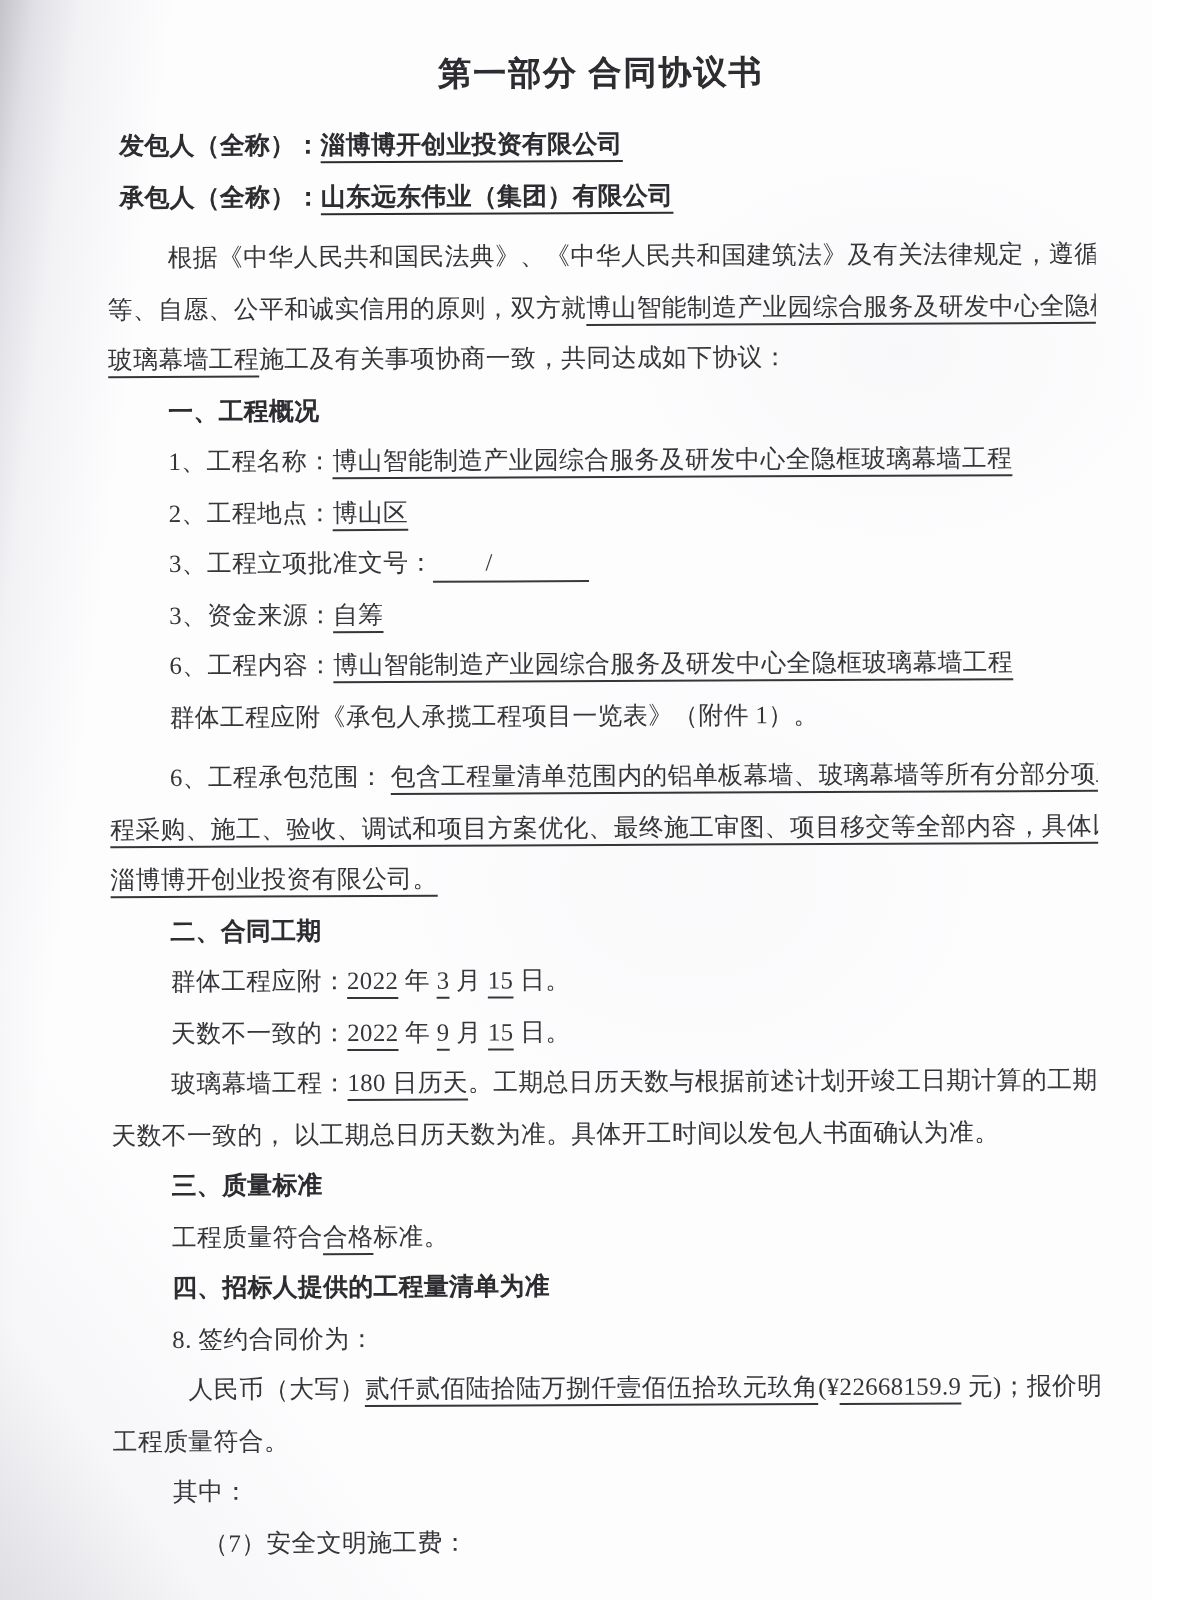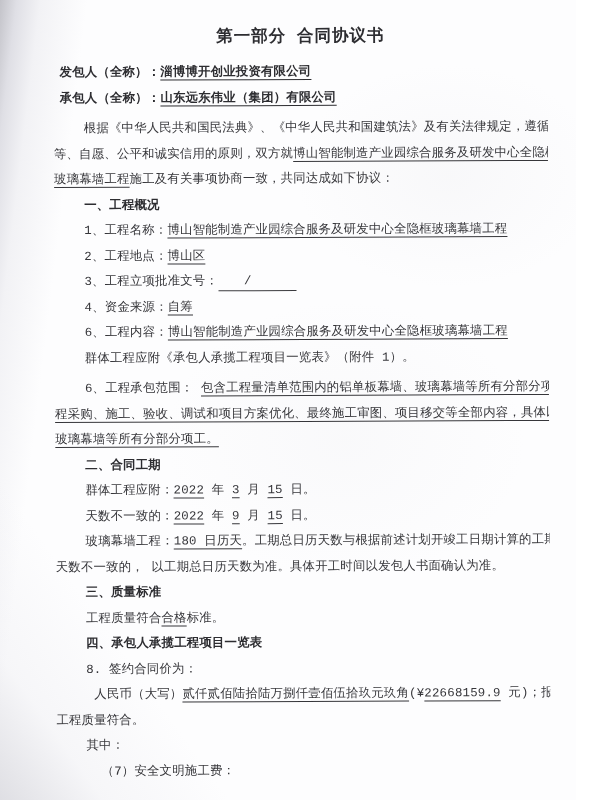--- a/index.html
+++ b/index.html
@@ -9,21 +9,20 @@
     font-family:"Liberation Serif","DejaVu Serif",serif;
   }
   .page{
     position:relative;width:576px;height:800px;overflow:hidden;
     background:
       radial-gradient(220px 160px at 78% 22%, rgba(205,205,212,0.10), rgba(255,255,255,0) 70%),
       radial-gradient(260px 200px at 60% 55%, rgba(205,205,212,0.08), rgba(255,255,255,0) 70%),
       linear-gradient(to top right, rgba(198,198,206,0.55) 0%, rgba(226,226,232,0.25) 9%, rgba(255,255,255,0) 20%),
       linear-gradient(97deg, #c3c3c9 0%, #dfdfe5 2.5%, #f2f2f5 6%, rgba(255,255,255,0) 13%),
       #fdfdfe;
-    font-family: Liberation Mono, monospace;
   }
   .content{
     position:absolute;top:22px;left:55px;width:494px;
     color:#36363a;
     font-size:12.4px;letter-spacing:0.2px;
     transform:rotate(-0.25deg);
   }
   .title{
     text-align:center;font-size:16.5px;font-weight:bold;color:#2d2d31;
     line-height:30px;height:30px;margin-bottom:8px;letter-spacing:1px;
@@ -52,34 +51,34 @@
     <div>
         <div class="line ind1 bold"><span>发包人（全称）：</span><span class="u">淄博博开创业投资有限公司</span></div>
         <div class="line ind1 bold"><span>承包人（全称）：</span><span class="u">山东远东伟业（集团）有限公司</span></div>
         <div class="line ind2 sp"><span>根据《中华人民共和国民法典》、《中华人民共和国建筑法》及有关法律规定，遵循平</span></div>
         <div class="line ind0"><span>等、自愿、公平和诚实信用的原则，双方就</span><span class="u">博山智能制造产业园综合服务及研发中心全隐框</span></div>
         <div class="line ind0"><span class="u">玻璃幕墙工程</span><span>施工及有关事项协商一致，共同达成如下协议：</span></div>
         <div class="line ind2 bold"><span>一、工程概况</span></div>
         <div class="line ind2"><span>1、工程名称：</span><span class="u">博山智能制造产业园综合服务及研发中心全隐框玻璃幕墙工程</span></div>
         <div class="line ind2"><span>2、工程地点：</span><span class="u">博山区</span></div>
         <div class="line ind2"><span>3、工程立项批准文号：</span><span class="blank">/</span></div>
-        <div class="line ind2"><span>4、资金来源：</span><span class="u">自筹</span></div>
+        <div class="line ind2"><span>3、资金来源：</span><span class="u">自筹</span></div>
         <div class="line ind2"><span>6、工程内容：</span><span class="u">博山智能制造产业园综合服务及研发中心全隐框玻璃幕墙工程</span></div>
         <div class="line ind2"><span>群体工程应附《承包人承揽工程项目一览表》（附件 1）。</span></div>
         <div class="line ind2 sp"><span>6、工程承包范围： </span><span class="u">包含工程量清单范围内的铝单板幕墙、玻璃幕墙等所有分部分项工</span></div>
         <div class="line ind0"><span class="u">程采购、施工、验收、调试和项目方案优化、最终施工审图、项目移交等全部内容，具体以</span></div>
-        <div class="line ind0"><span class="u">玻璃幕墙等所有分部分项工。</span></div>
+        <div class="line ind0"><span class="u">淄博博开创业投资有限公司。</span></div>
         <div class="line ind2 bold"><span>二、合同工期</span></div>
         <div class="line ind2"><span>群体工程应附：</span><span class="u">2022</span><span> 年 </span><span class="u">3</span><span> 月 </span><span class="u">15</span><span> 日。</span></div>
         <div class="line ind2"><span>天数不一致的：</span><span class="u">2022</span><span> 年 </span><span class="u">9</span><span> 月 </span><span class="u">15</span><span> 日。</span></div>
         <div class="line ind2"><span>玻璃幕墙工程：</span><span class="u">180 日历天</span><span>。工期总日历天数与根据前述计划开竣工日期计算的工期</span></div>
         <div class="line ind0"><span>天数不一致的， 以工期总日历天数为准。具体开工时间以发包人书面确认为准。</span></div>
         <div class="line ind2 bold"><span>三、质量标准</span></div>
         <div class="line ind2"><span>工程质量符合</span><span class="u">合格</span><span>标准。</span></div>
-        <div class="line ind2 bold"><span>四、承包人承揽工程项目一览表</span></div>
+        <div class="line ind2 bold"><span>四、招标人提供的工程量清单为准</span></div>
         <div class="line ind2"><span>8. 签约合同价为：</span></div>
         <div class="line ind3"><span>人民币（大写）</span><span class="u">贰仟贰佰陆拾陆万捌仟壹佰伍拾玖元玖角</span><span>(¥</span><span class="u">22668159.9</span><span> 元)；报价明</span></div>
         <div class="line ind0"><span>工程质量符合。</span></div>
         <div class="line ind2"><span>其中：</span></div>
         <div class="line ind4"><span>（7）安全文明施工费：</span></div>
       </div>
   </div>
 </div>
 
 </body></html>

